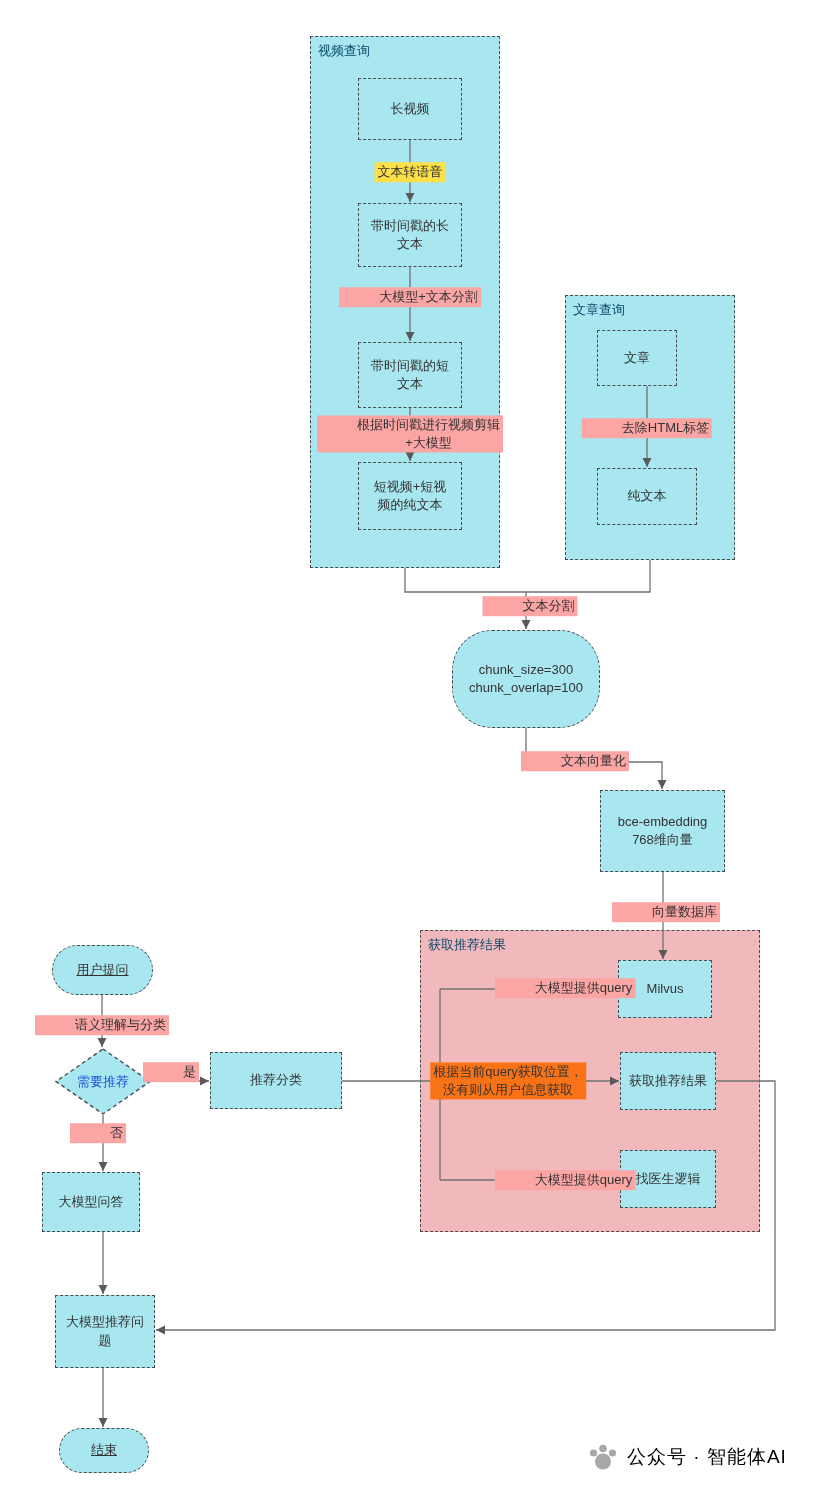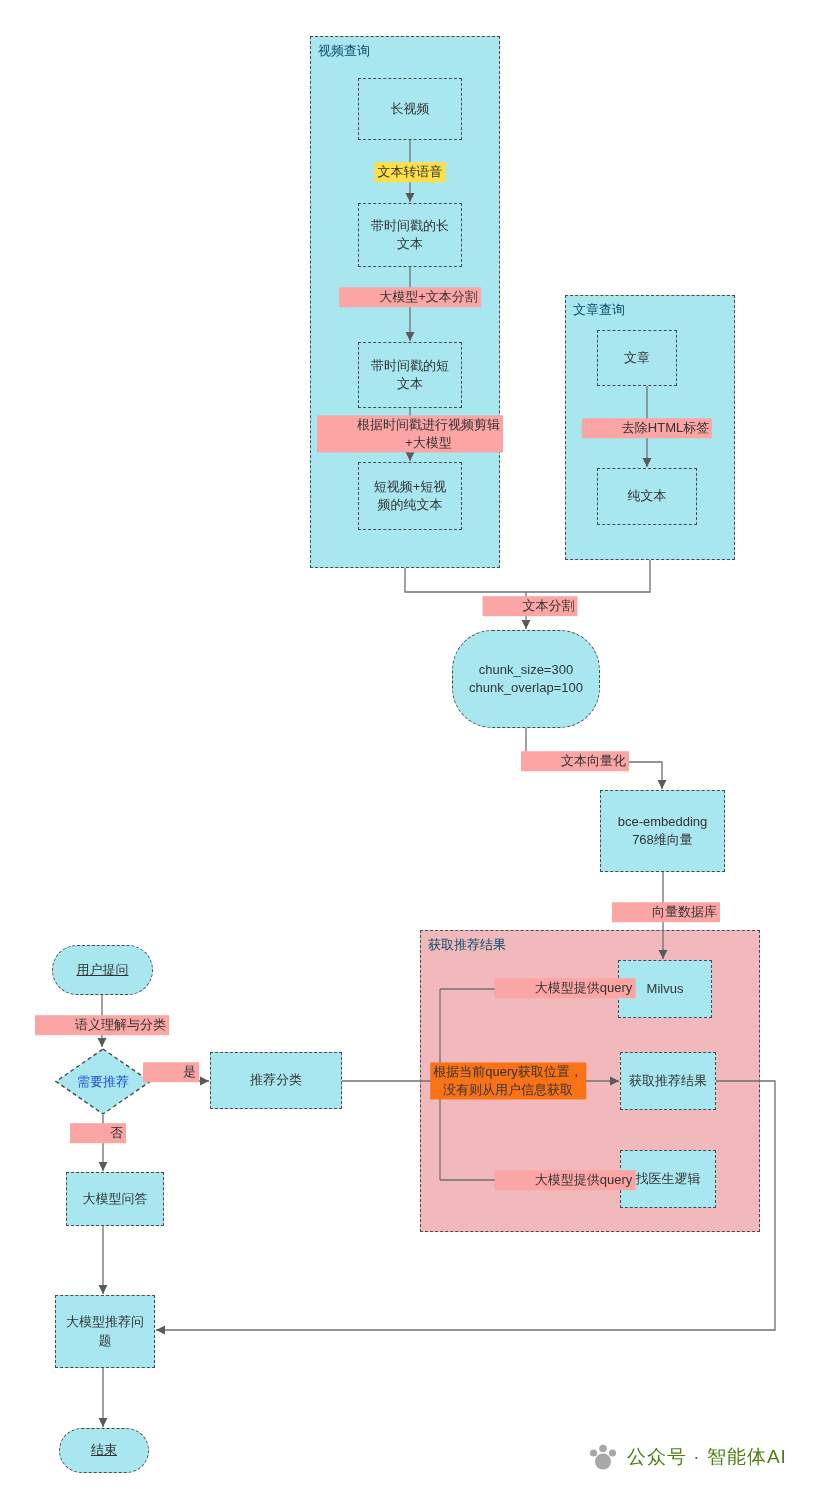--- a/index.html
+++ b/index.html
@@ -40,21 +40,21 @@
     font-size:13px; color:#333; white-space:pre-line; text-align:center;
     line-height:1.35; padding:1px 3px;
   }
   .bg-white { background:#fca5a5;padding-left:40px; }
   .bg-cyan  { background:#fde047; }
   .bg-pink  { background:#f97316; }
 
   .watermark {
     position:absolute; left:588px; top:1442px; z-index:5;
     display:flex; align-items:center; gap:9px;
-    font-size:19px; color:#4d7c0f; letter-spacing:1px;
+    font-size:19px; color:#000000; letter-spacing:1px;
   }
 </style>
 </head>
 <body>
 
 <div class="canvas">
 
   <div class="container cyan" style="left:310px;top:36px;width:190px;height:532px"></div>
   <div class="container-title" style="left:318px;top:42px">视频查询</div>
 
@@ -117,21 +117,21 @@
   <div class="node rounded" style="left:52px;top:945px;width:101px;height:50px">用户提问</div>
 
   <div class="diamond-wrap" style="left:55px;top:1048px;width:96px;height:67px">
     <svg width="96" height="67" viewBox="0 0 96 67">
       <polygon points="48,1 95,33.5 48,66 1,33.5" fill="#a9e7f0" stroke="#4a4a4a" stroke-width="1.4" stroke-dasharray="4,3"></polygon>
     </svg>
     <span class="diamond-label">需要推荐</span>
   </div>
 
   <div class="node" style="left:210px;top:1052px;width:132px;height:57px">推荐分类</div>
-  <div class="node" style="left:66px;top:1172px;width:98px;height:54px">大模型问答</div>
+  <div class="node" style="left:42px;top:1172px;width:98px;height:60px">大模型问答</div>
   <div class="node" style="left:55px;top:1295px;width:100px;height:73px">大模型推荐问
 题</div>
   <div class="node rounded" style="left:59px;top:1428px;width:90px;height:45px">结束</div>
 
   <div class="edge-label bg-cyan" style="left:410px;top:172px">文本转语音</div>
   <div class="edge-label bg-white" style="left:410px;top:297px">大模型+文本分割</div>
   <div class="edge-label bg-white" style="left:410px;top:434px">根据时间戳进行视频剪辑
 +大模型</div>
   <div class="edge-label bg-white" style="left:647px;top:428px">去除HTML标签</div>
   <div class="edge-label bg-white" style="left:530px;top:606px">文本分割</div>

